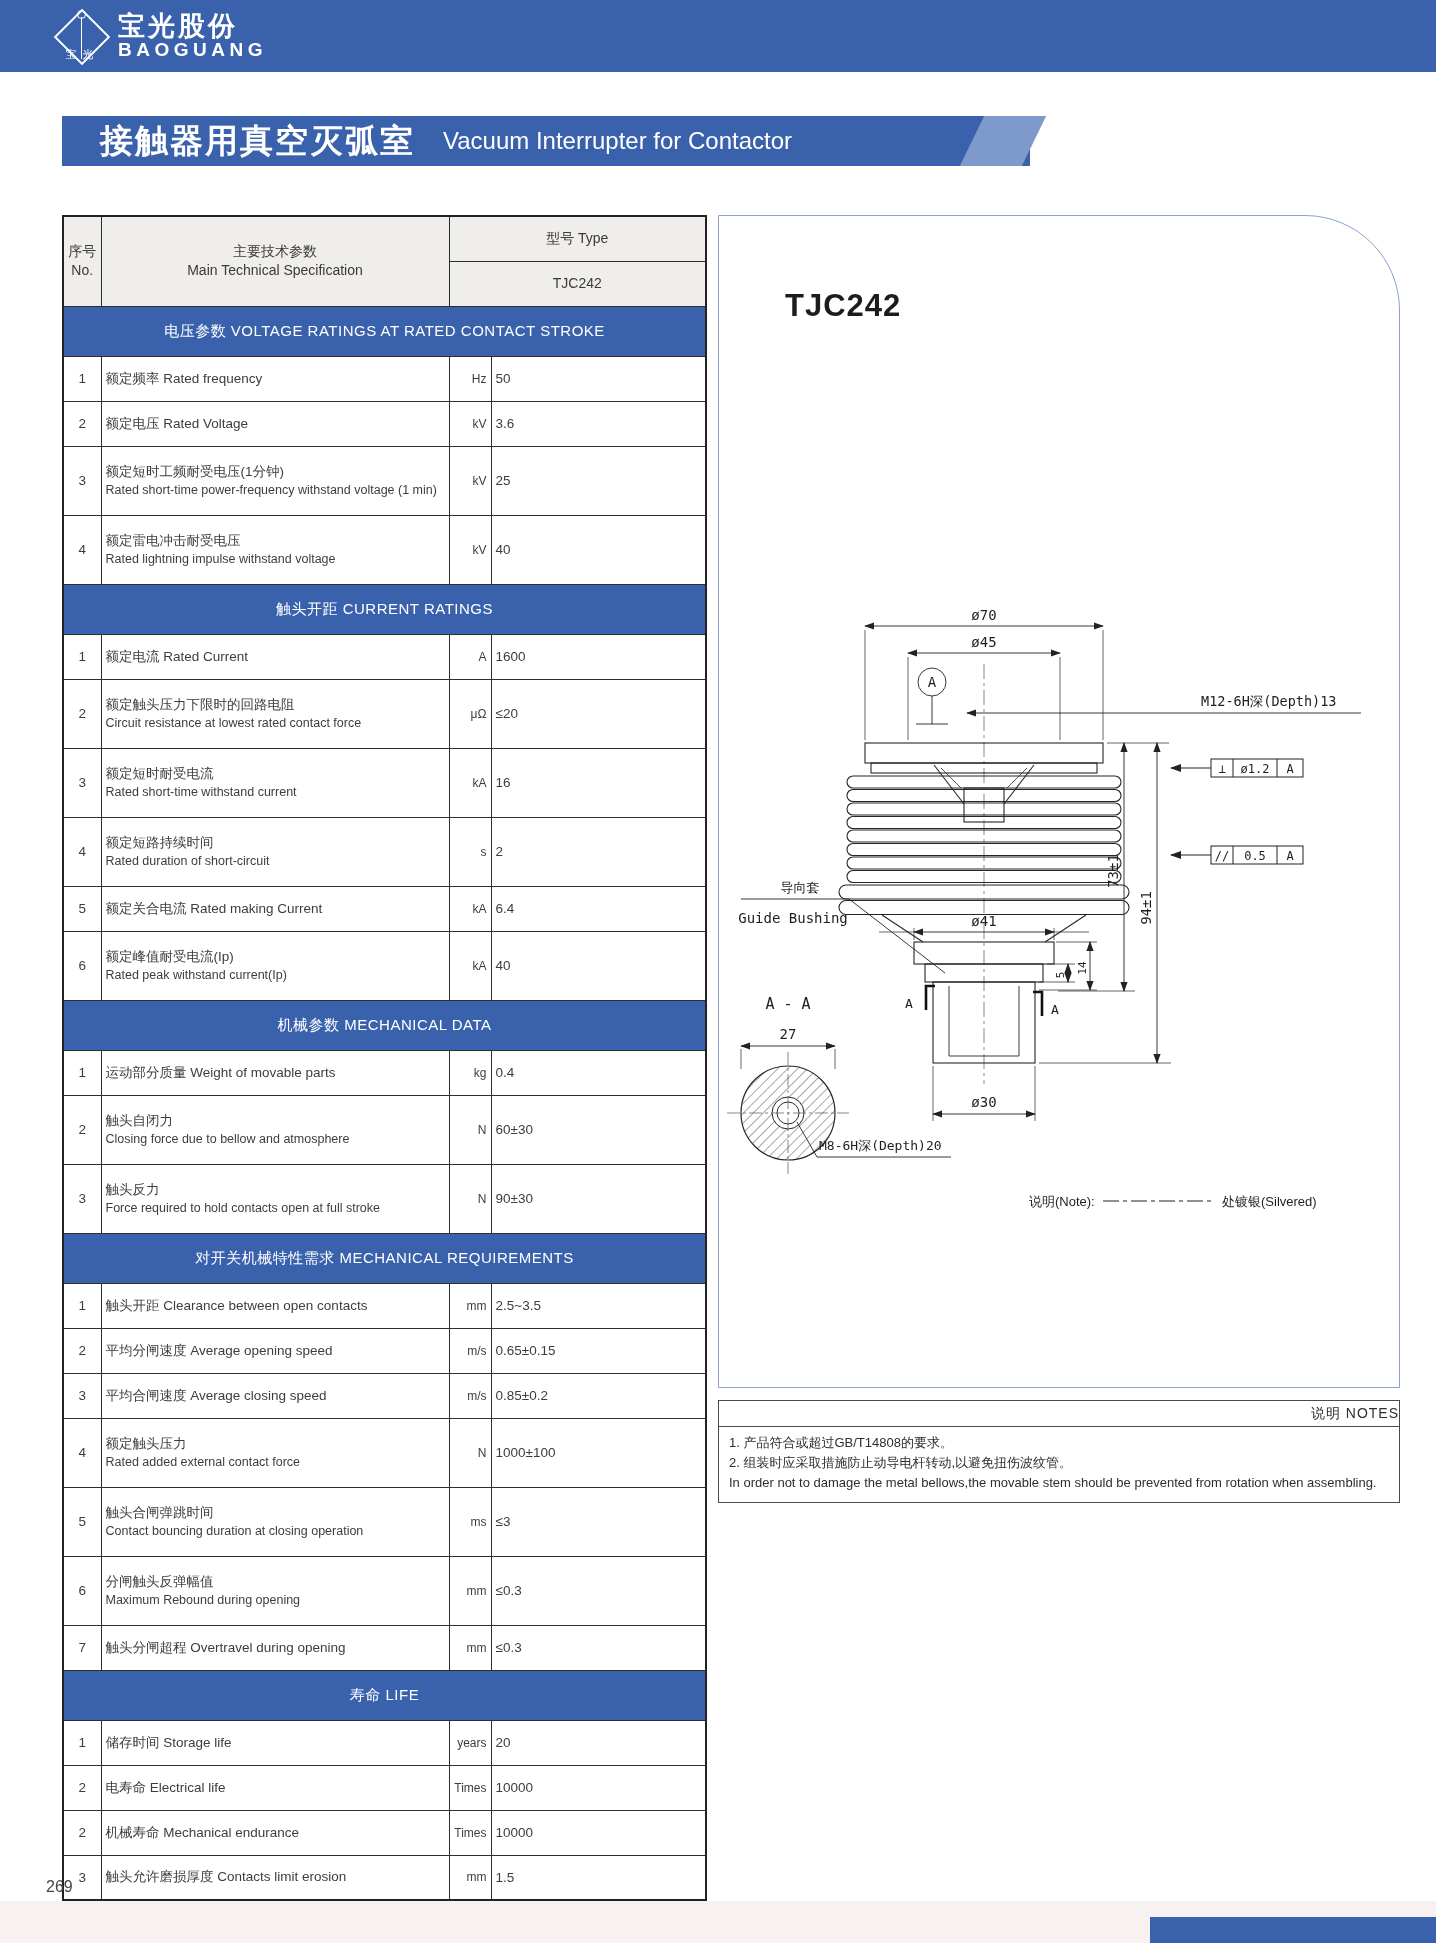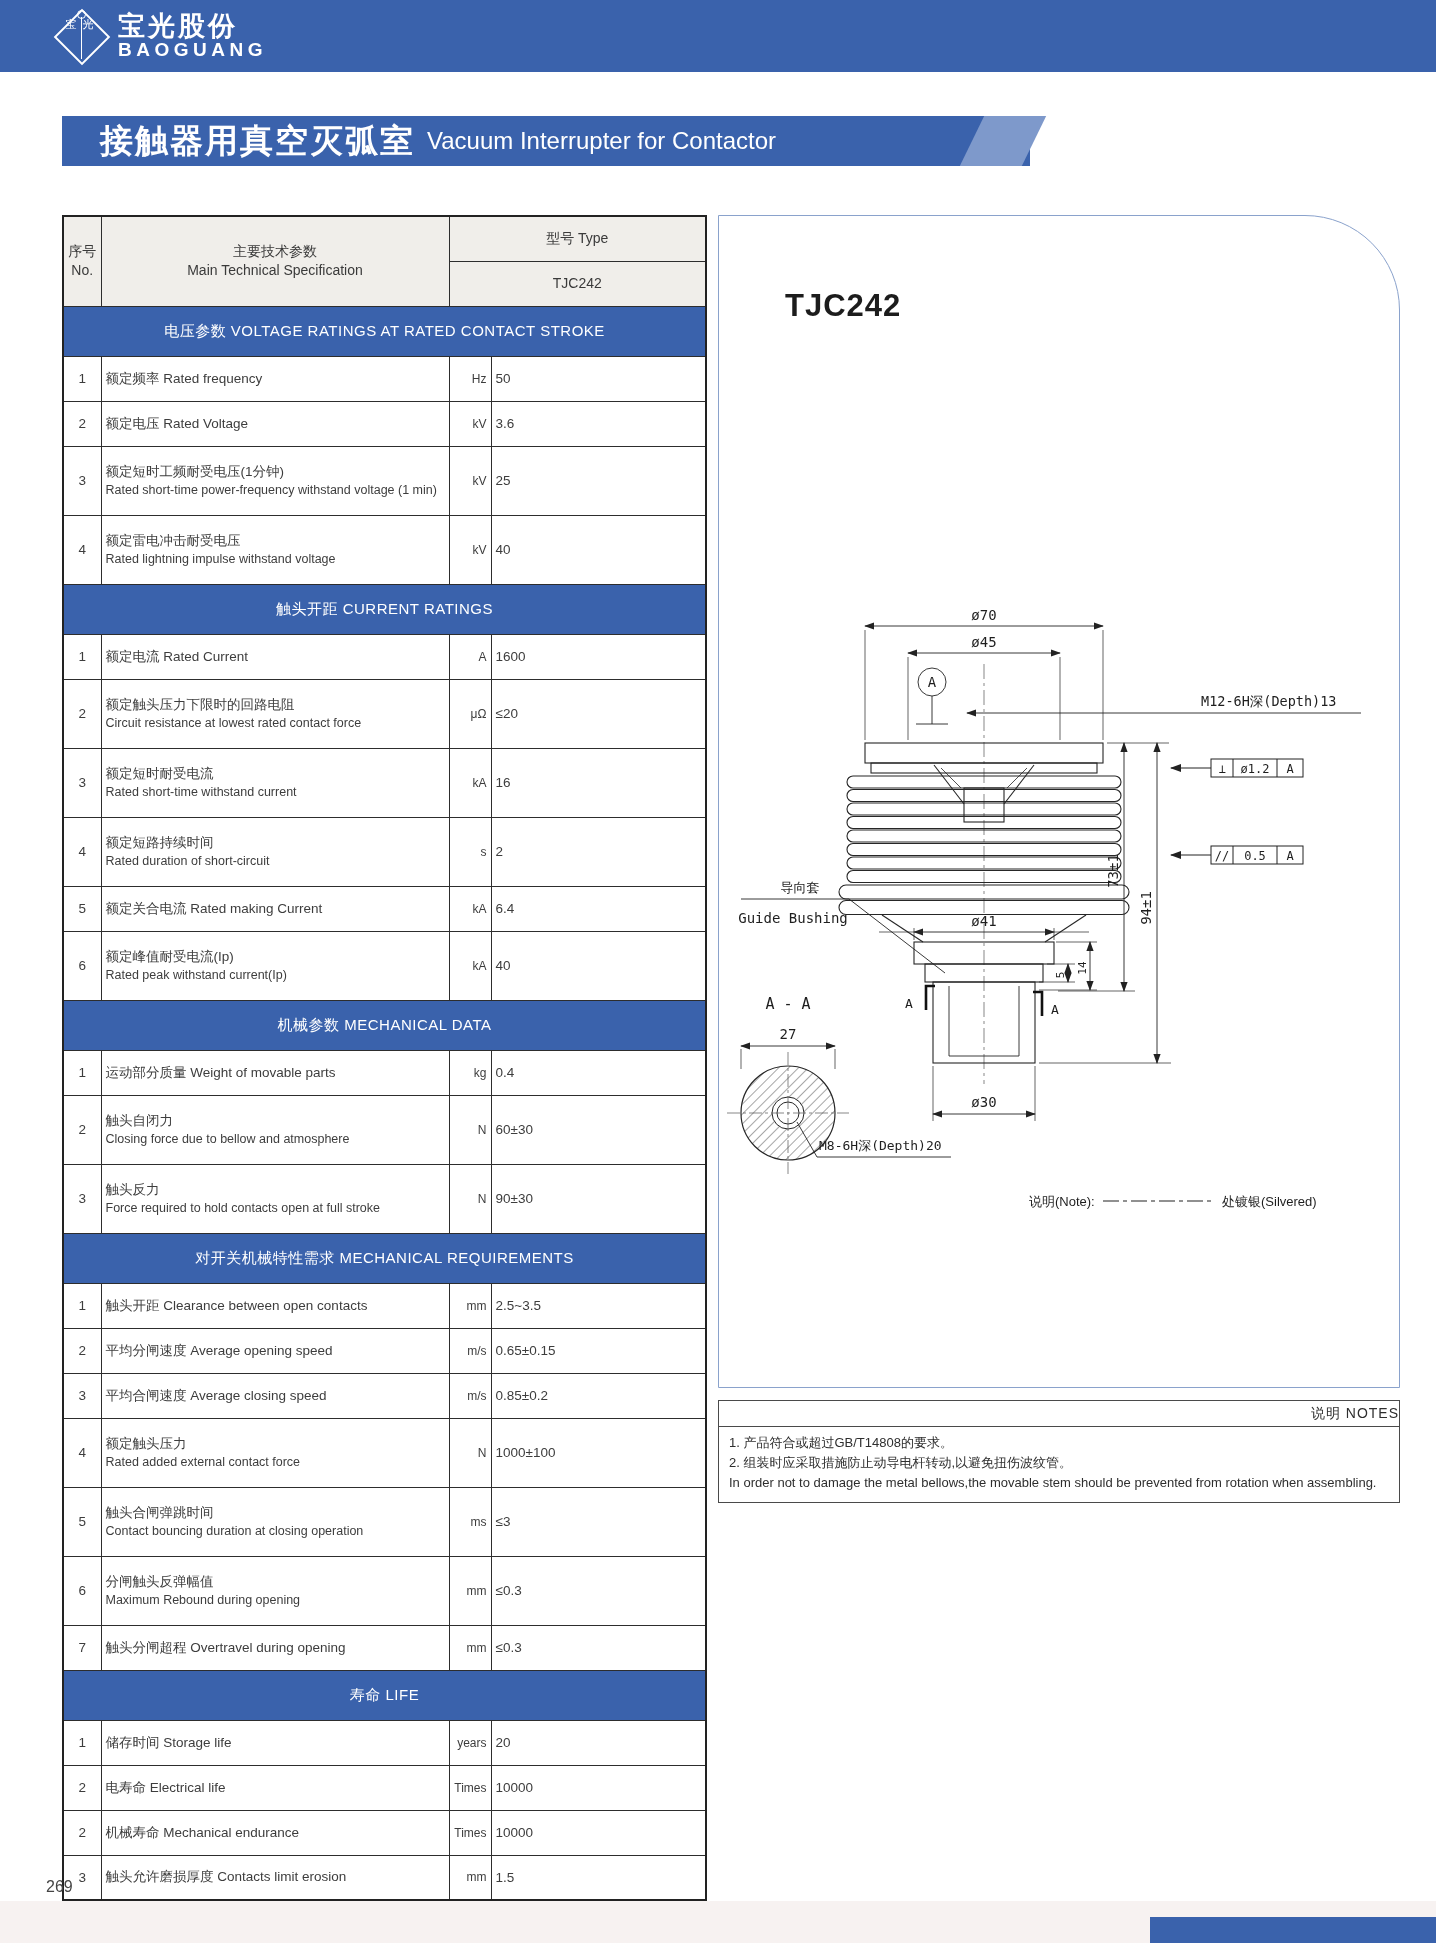--- a/index.html
+++ b/index.html
@@ -7,26 +7,26 @@
     width:1436px;height:1943px;position:relative;background:#ffffff;
     font-family:"Liberation Sans", sans-serif;color:#333;overflow:hidden;
   }
   
   .topbar{position:absolute;left:0;top:0;width:1436px;height:72px;background:#3a62ac;}
   .logo{position:absolute;left:54px;top:9px;display:flex;align-items:center;color:#fff;}
   .logo-mark{width:54px;height:54px;position:relative;}
   .logo-diamond{position:absolute;left:8px;top:8px;width:36px;height:36px;border:2.5px solid #fff;transform:rotate(45deg);}
   .logo-dot{position:absolute;left:23px;top:1px;width:7px;height:7px;border:1.5px solid #fff;border-radius:50%;}
   .logo-pin{position:absolute;left:26.5px;top:8px;width:1.5px;height:42px;background:#fff;}
-  .logo-mark-text{position:absolute;left:0;top:8px;width:54px;text-align:center;font-size:11px;letter-spacing:6px;padding-left:3px;box-sizing:border-box;}
+  .logo-mark-text{position:absolute;left:0;top:38px;width:54px;text-align:center;font-size:11px;letter-spacing:6px;padding-left:3px;box-sizing:border-box;}
   .logo-text{margin-left:10px;line-height:1.05;}
   .logo-zh{font-size:27px;font-weight:bold;letter-spacing:3px;}
   .logo-en{font-size:19px;font-weight:bold;letter-spacing:4.5px;}
   
-  .banner{position:absolute;left:62px;top:116px;width:968px;height:50px;background:#3a62ac;color:#fff;display:flex;align-items:center;}
+  .banner{position:absolute;left:62px;top:116px;width:968px;height:50px;background:#3a62ac;color:#fff;display:flex;align-items:center;gap:16px;}
   .banner-accent{position:absolute;right:-4px;top:0;width:62px;height:50px;background:#7e99cb;transform:skewX(-26deg);}
   .banner-zh{font-size:33px;font-weight:bold;letter-spacing:2px;margin-left:38px;white-space:nowrap;}
   .banner-en{font-size:24px;margin-left:12px;white-space:nowrap;}
   
   table.spec{position:absolute;left:62px;top:215px;width:643px;border-collapse:collapse;table-layout:fixed;border:2px solid #222;}
   table.spec td{border:1px solid #2d2d2d;padding:2px 4px;vertical-align:middle;color:#3d3d3d;}
   table.spec .hd{background:#f0eeea;text-align:center;font-size:14px;line-height:1.35;color:#3a3a3a;}
   table.spec tr.bar td{background:#3a62ac;color:#fff;text-align:center;font-size:15px;letter-spacing:0.5px;height:45px;}
   table.spec tr.row-s{height:45px;}
   table.spec tr.row-d{height:69px;}

